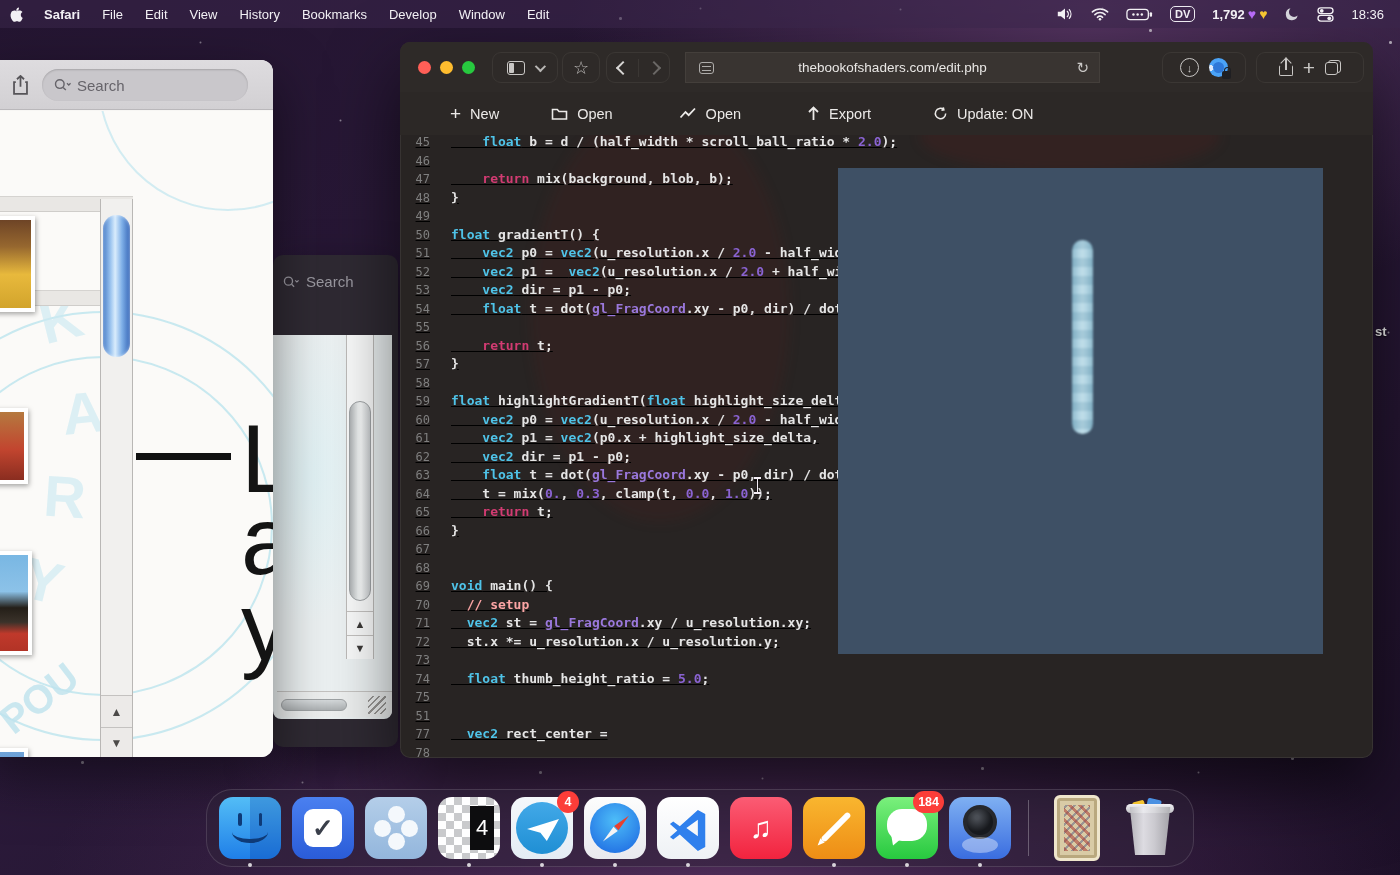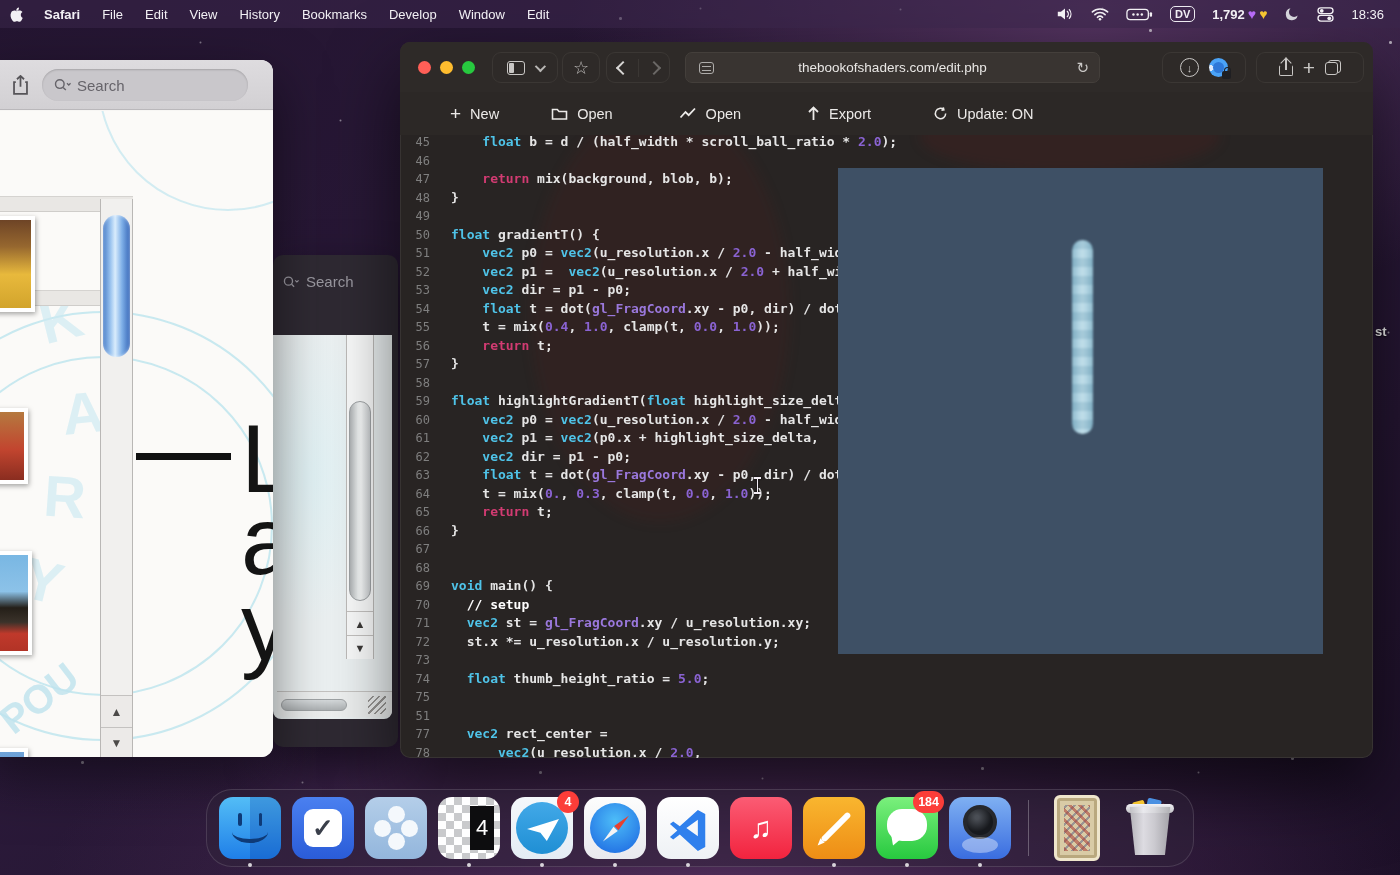--- a/index.html
+++ b/index.html
@@ -98,21 +98,21 @@
   .tlight { position:absolute; top:19px; width:13px; height:13px; border-radius:50%; }
   .cap { position:absolute; top:10px; height:31px; border:1px solid #3b3734; border-radius:9px;
     display:flex; align-items:center; justify-content:center; gap:10px; color:#c9c7c5; }
   .sb-icon { width:18px; height:14px; border:1.5px solid #c9c7c5; border-radius:3px; position:relative; }
   .sb-icon::before { content:""; position:absolute; left:1px; top:1px; bottom:1px; width:5px; background:#c9c7c5; border-radius:1px; }
   .chev { width:8px; height:8px; border-right:2px solid #b9b7b5; border-bottom:2px solid #b9b7b5; transform:rotate(45deg) translateY(-2px); }
   .nav-chev { width:10px; height:10px; border-right:2.4px solid #d8d6d4; border-bottom:2.4px solid #d8d6d4; }
   .nav-chev.back { transform:rotate(135deg); }
   .nav-chev.fwd { transform:rotate(-45deg); border-color:#6b6866; }
   .nav-div { width:1px; height:18px; background:#3b3734; }
-  #url-pill { position:absolute; left:285px; top:10px; width:415px; height:31px; border-radius:7px;
+  #url-pill { position:absolute; left:285px; top:10px; width:415px; height:31px; border-radius:0;
     background:#393431; border:1px solid #443f3b; display:flex; align-items:center; color:#e9e7e5; font-size:13.5px; }
   #url-pill .reader-icon { position:absolute; left:13px; width:15px; height:12px; border:1.5px solid #aeacaa; border-radius:3px; }
   #url-pill .reader-icon::after { content:""; position:absolute; left:2px; right:2px; bottom:1.5px; height:3.5px;
     border-top:1.5px solid #aeacaa; border-bottom:1.5px solid #aeacaa; }
   #url-pill .url-text { flex:1; text-align:center; }
   #url-pill .reload { position:absolute; right:10px; font-size:15px; color:#c9c7c5; }
   .dl-circle { width:19px; height:19px; border:1.6px solid #c9c7c5; border-radius:50%; display:flex; align-items:center; justify-content:center; font-size:11px; }
   .ext-ring { width:19px; height:19px; border-radius:50%; position:relative;
     background:conic-gradient(#4aa3f7 0 68%, #dceafb 68% 80%, #4aa3f7 80%); }
   .ext-ring::before { content:""; position:absolute; inset:4px; border-radius:50%; background:#2e78d8; }
@@ -131,24 +131,24 @@
 
   
   #shader-toolbar { position:absolute; top:50px; left:0; right:0; height:43px; background:#2c2826;
     display:flex; align-items:center; color:#eceae8; font-size:14.5px; }
   .st-item { display:flex; align-items:center; gap:9px; }
   .st-icon { display:flex; align-items:center; color:#eceae8; }
 
   
   #code-area { position:absolute; left:0; right:0; top:91px; bottom:0; overflow:hidden;
     font-family:"DejaVu Sans Mono",monospace; font-size:13px; font-weight:700; }
-  .code-line { height:18.5px; line-height:18.5px; white-space:pre; display:flex; }
+  .code-line { height:18.5px; line-height:18.5px; white-space:pre; display:flex;text-decoration:underline; }
   .code-line .ln { width:30px; text-align:right; color:#7f7f7f; font-size:12px; font-weight:400; flex:none; }
   .code-line .src { padding-left:21px; }
-  .tk-k{color:#4fc3e8;} .tk-r{color:#d23b72;} .tk-n{color:#8a63d2;} .tk-v{color:#9a78dc;} .tk-c{color:#ffffff;} .tk-p{color:#e5e5e5;}
+  .tk-k{color:#4fc3e8;} .tk-r{color:#d23b72;} .tk-n{color:#8a63d2;} .tk-v{color:#9a78dc;} .tk-c{color:#fca5a5;} .tk-p{color:#e5e5e5;}
 
   
   #preview { position:absolute; left:438px; top:126px; width:485px; height:486px; background:#3e5065; z-index:5; }
   #preview-thumb { position:absolute; left:234px; top:72px; width:21px; height:194px; border-radius:11px;
     background:
       repeating-linear-gradient(180deg, rgba(120,160,180,.25) 0 9px, rgba(255,255,255,.12) 9px 18px),
       linear-gradient(90deg,#7fb0c5 0%,#a9d0e0 32%,#b7d9e6 50%,#a9d0e0 68%,#7fb0c5 100%);
     filter:blur(1.1px); }
 
   
@@ -471,21 +471,21 @@
         <div class="code-line"><span class="ln">45</span><span class="src"><span class="tk-k">    float</span><span class="tk-p"> b = d / (half_width * scroll_ball_ratio * </span><span class="tk-n">2.0</span><span class="tk-p">);</span></span></div>
         <div class="code-line"><span class="ln">46</span><span class="src"></span></div>
         <div class="code-line"><span class="ln">47</span><span class="src"><span class="tk-r">    return</span><span class="tk-p"> mix(background, blob, b);</span></span></div>
         <div class="code-line"><span class="ln">48</span><span class="src"><span class="tk-p">}</span></span></div>
         <div class="code-line"><span class="ln">49</span><span class="src"></span></div>
         <div class="code-line"><span class="ln">50</span><span class="src"><span class="tk-k">float</span><span class="tk-p"> gradientT() {</span></span></div>
         <div class="code-line"><span class="ln">51</span><span class="src"><span class="tk-k">    vec2</span><span class="tk-p"> p0 = </span><span class="tk-k">vec2</span><span class="tk-p">(u_resolution.x / </span><span class="tk-n">2.0</span><span class="tk-p"> - half_width * scroll</span></span></div>
         <div class="code-line"><span class="ln">52</span><span class="src"><span class="tk-k">    vec2</span><span class="tk-p"> p1 =  </span><span class="tk-k">vec2</span><span class="tk-p">(u_resolution.x / </span><span class="tk-n">2.0</span><span class="tk-p"> + half_width * scroll</span></span></div>
         <div class="code-line"><span class="ln">53</span><span class="src"><span class="tk-k">    vec2</span><span class="tk-p"> dir = p1 - p0;</span></span></div>
         <div class="code-line"><span class="ln">54</span><span class="src"><span class="tk-k">    float</span><span class="tk-p"> t = dot(</span><span class="tk-v">gl_FragCoord</span><span class="tk-p">.xy - p0, dir) / dot(dir, dir);</span></span></div>
-        <div class="code-line"><span class="ln">55</span><span class="src"><span class="tk-p">    t = mix(</span><span class="tk-n">0.4</span><span class="tk-p">, </span><span class="tk-n">1.0</span><span class="tk-p">, clamp(t, </span><span class="tk-n">0.0</span><span class="tk-p">, </span><span class="tk-n">1.0</span><span class="tk-p">));</span></span></div>
+        <div class="code-line"><span class="ln">55</span></div>
         <div class="code-line"><span class="ln">56</span><span class="src"><span class="tk-r">    return</span><span class="tk-p"> t;</span></span></div>
         <div class="code-line"><span class="ln">57</span><span class="src"><span class="tk-p">}</span></span></div>
         <div class="code-line"><span class="ln">58</span><span class="src"></span></div>
         <div class="code-line"><span class="ln">59</span><span class="src"><span class="tk-k">float</span><span class="tk-p"> highlightGradientT(</span><span class="tk-k">float</span><span class="tk-p"> highlight_size_delta) {</span></span></div>
         <div class="code-line"><span class="ln">60</span><span class="src"><span class="tk-k">    vec2</span><span class="tk-p"> p0 = </span><span class="tk-k">vec2</span><span class="tk-p">(u_resolution.x / </span><span class="tk-n">2.0</span><span class="tk-p"> - half_width * scroll</span></span></div>
         <div class="code-line"><span class="ln">61</span><span class="src"><span class="tk-k">    vec2</span><span class="tk-p"> p1 = </span><span class="tk-k">vec2</span><span class="tk-p">(p0.x + highlight_size_delta,</span></span></div>
         <div class="code-line"><span class="ln">62</span><span class="src"><span class="tk-k">    vec2</span><span class="tk-p"> dir = p1 - p0;</span></span></div>
         <div class="code-line"><span class="ln">63</span><span class="src"><span class="tk-k">    float</span><span class="tk-p"> t = dot(</span><span class="tk-v">gl_FragCoord</span><span class="tk-p">.xy - p0, dir) / dot(dir, dir);</span></span></div>
         <div class="code-line"><span class="ln">64</span><span class="src"><span class="tk-p">    t = mix(</span><span class="tk-n">0.</span><span class="tk-p">, </span><span class="tk-n">0.3</span><span class="tk-p">, clamp(t, </span><span class="tk-n">0.0</span><span class="tk-p">, </span><span class="tk-n">1.0</span><span class="tk-p">));</span></span></div>
         <div class="code-line"><span class="ln">65</span><span class="src"><span class="tk-r">    return</span><span class="tk-p"> t;</span></span></div>
@@ -494,21 +494,21 @@
         <div class="code-line"><span class="ln">68</span><span class="src"></span></div>
         <div class="code-line"><span class="ln">69</span><span class="src"><span class="tk-k">void</span><span class="tk-p"> main() {</span></span></div>
         <div class="code-line"><span class="ln">70</span><span class="src"><span class="tk-c">  // setup</span></span></div>
         <div class="code-line"><span class="ln">71</span><span class="src"><span class="tk-k">  vec2</span><span class="tk-p"> st = </span><span class="tk-v">gl_FragCoord</span><span class="tk-p">.xy / u_resolution.xy;</span></span></div>
         <div class="code-line"><span class="ln">72</span><span class="src"><span class="tk-p">  st.x *= u_resolution.x / u_resolution.y;</span></span></div>
         <div class="code-line"><span class="ln">73</span><span class="src"></span></div>
         <div class="code-line"><span class="ln">74</span><span class="src"><span class="tk-k">  float</span><span class="tk-p"> thumb_height_ratio = </span><span class="tk-n">5.0</span><span class="tk-p">;</span></span></div>
         <div class="code-line"><span class="ln">75</span></div>
         <div class="code-line"><span class="ln">51</span><span class="src"></span></div>
         <div class="code-line"><span class="ln">77</span><span class="src"><span class="tk-k">  vec2</span><span class="tk-p"> rect_center =</span></span></div>
-        <div class="code-line"><span class="ln">78</span><span class="src"><span class="tk-k">      vec2</span><span class="tk-p">(u_resolution.x / </span><span class="tk-n">2.0</span><span class="tk-p">,</span></span></div>
+        <div class="code-line"><span class="ln">78</span></div>
       </div>
 
     <div id="preview">
       <div id="preview-thumb"></div>
     </div>
   </div>
 
   <span id="desk-frag">st</span>
 
   <div id="ibeam">

